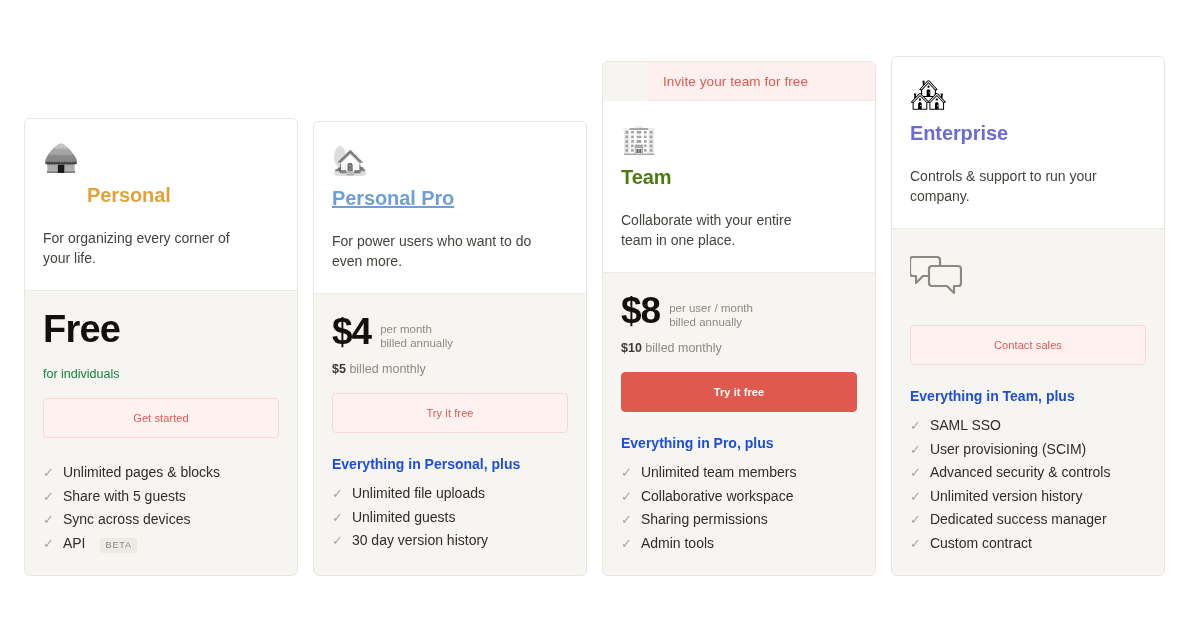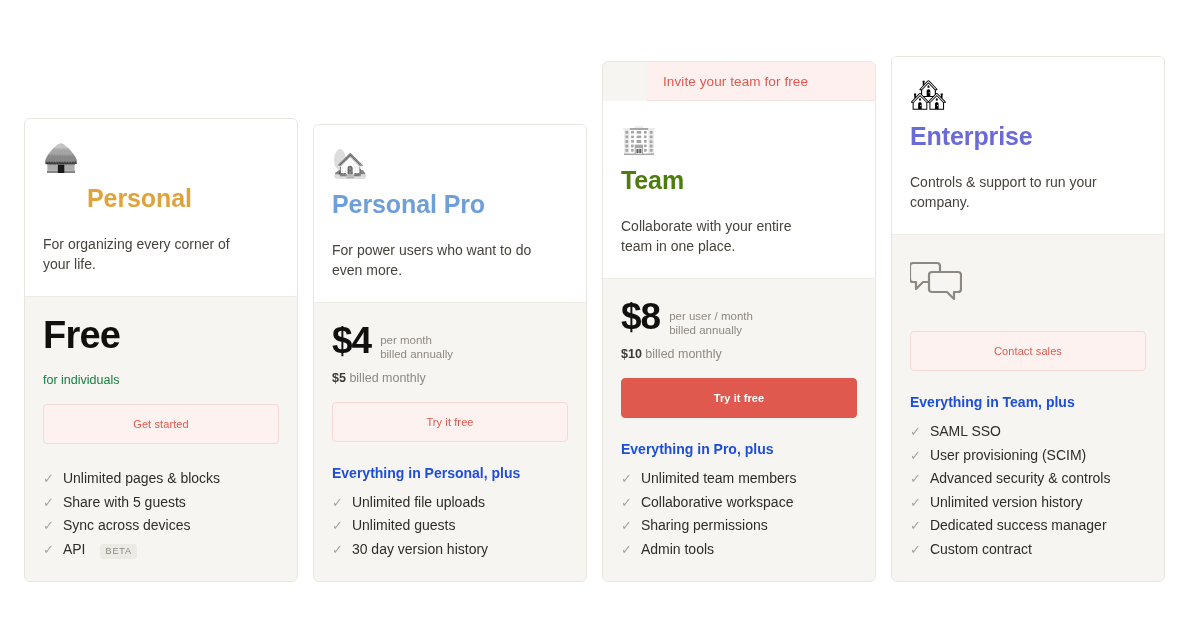--- a/index.html
+++ b/index.html
@@ -66,21 +66,21 @@
 
   .plan-icon {
     font-size: 29px;
     line-height: 36px;
     height: 38px;
     display: block;
     filter: grayscale(100%) contrast(150%);
   }
 
   .plan-name {
-    font-size: 25px;
+    font-size: 20px;
     font-weight: 700;
     line-height: 1.2;
     margin-top: 6px;
     letter-spacing: -0.1px;
   }
 
   .plan-tagline {
     margin-top: 21px;
     font-size: 14px;
     line-height: 20px;
@@ -94,21 +94,21 @@
     padding: 18px 18px 20px 18px;
     flex: 1 1 auto;
     display: flex;
     flex-direction: column;
   }
 
   .price-block { min-height: 62px; }
 
   .price-main-row {
     display: flex;
-    align-items: flex-end;
+    align-items: center;
     gap: 9px;
   }
 
   .price-amount {
     font-size: 37px;
     font-weight: 700;
     line-height: 40px;
     color: #12100e;
     letter-spacing: -1px;
   }
@@ -253,21 +253,21 @@
               <span class="check">✓</span>
               <span>API</span>
               <span class="beta-badge">BETA</span>
             </li>
           </ul>
         </div>
       </div>
       <div class="plan-card">
         <div class="card-head">
           <div class="plan-icon">🏡</div>
-          <div class="plan-name" style="color: rgb(111, 159, 216);">Personal Pro</div>
+          <div class="plan-name" style="color: rgb(111, 159, 216); text-decoration: underline;">Personal Pro</div>
           <div class="plan-tagline">For power users who want to do even more.</div>
         </div>
         <div class="card-body">
           <div class="price-block">
             <div class="price-main-row">
               <div class="price-amount">$4</div>
               <div class="price-unit">
                 <div>per month</div>
                 <div>billed annually</div>
               </div>

